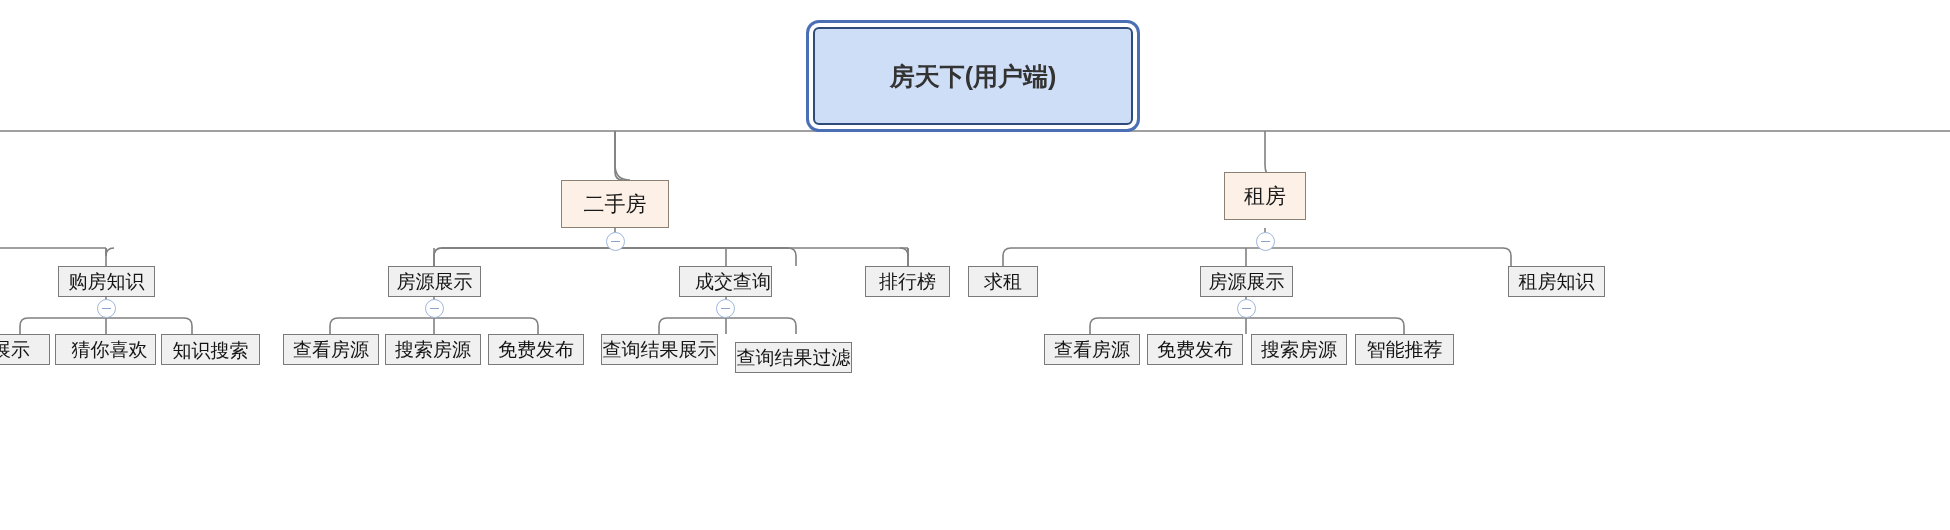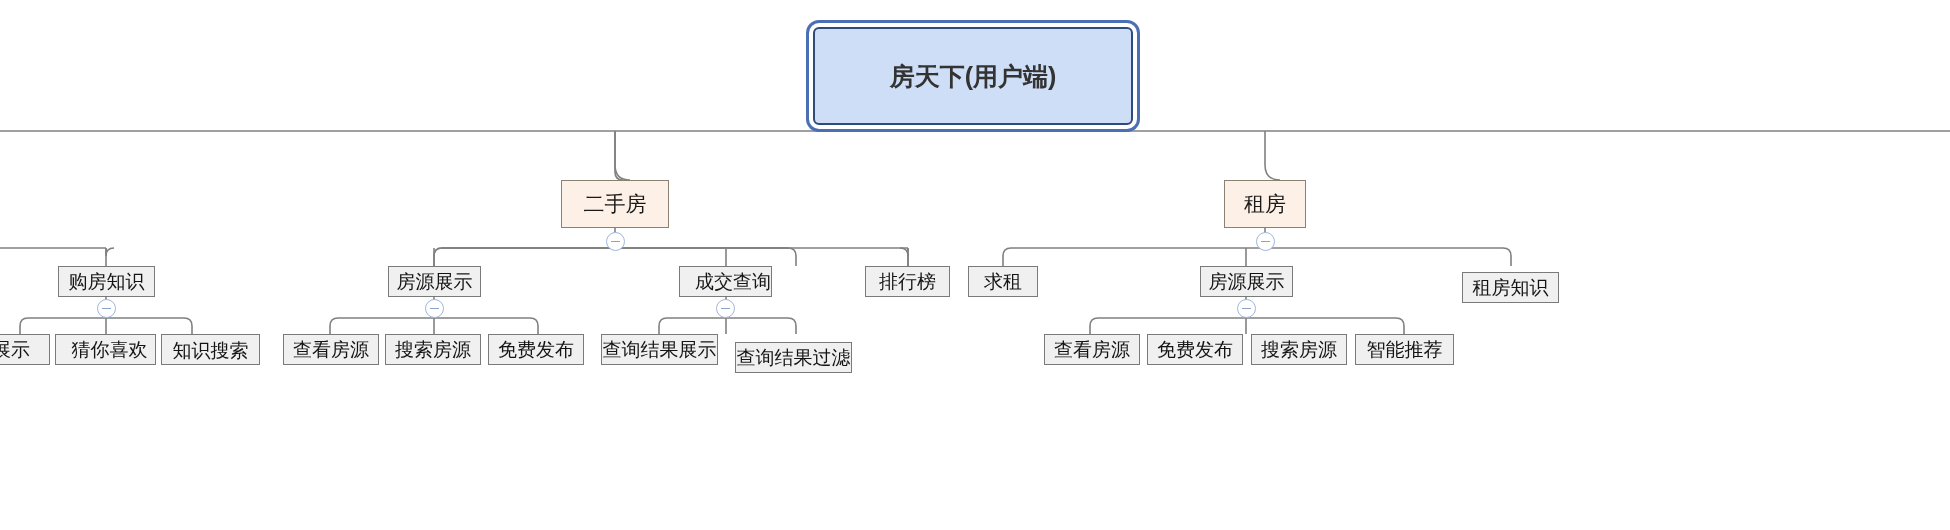--- a/index.html
+++ b/index.html
@@ -123,21 +123,21 @@
     <span>房天下(用户端)</span>
   </div>
 
   <div class="node cat" style="left:561px;top:180px;width:108px;height:48px;">
     <span>二手房</span>
   </div>
   <div class="toggle" style="left:606px;top:232px;">
       <i></i>
     </div>
 
-  <div class="node cat" style="left:1224px;top:180px;width:82px;height:48px;">
+  <div class="node cat" style="left:1224px;top:172px;width:82px;height:48px;">
     <span>租房</span>
   </div>
   <div class="toggle" style="left:1256px;top:232px;">
       <i></i>
     </div>
 
   <div class="node box" style="left:58px;top:266px;width:97px;height:31px;">
     <span>购房知识</span>
   </div>
   <div class="toggle" style="left:97px;top:299px;">
@@ -166,21 +166,21 @@
     <span>求租</span>
   </div>
 
   <div class="node box" style="left:1200px;top:266px;width:93px;height:31px;">
     <span>房源展示</span>
   </div>
   <div class="toggle" style="left:1237px;top:299px;">
       <i></i>
     </div>
 
-  <div class="node box" style="left:1462px;top:266px;width:97px;height:31px;margin-top:6px;">
+  <div class="node box" style="left:1508px;top:266px;width:97px;height:31px;">
     <span>租房知识</span>
   </div>
 
   <div class="node leaf" style="left:-28px;top:334px;width:78px;height:31px;">
     <span>展示</span>
   </div>
   <div class="node leaf" style="left:55px;top:334px;width:101px;height:31px;padding-left:8px;">
     <span>猜你喜欢</span>
   </div>
   <div class="node leaf" style="left:161px;top:334px;width:99px;height:31px;align-items:flex-end;">

